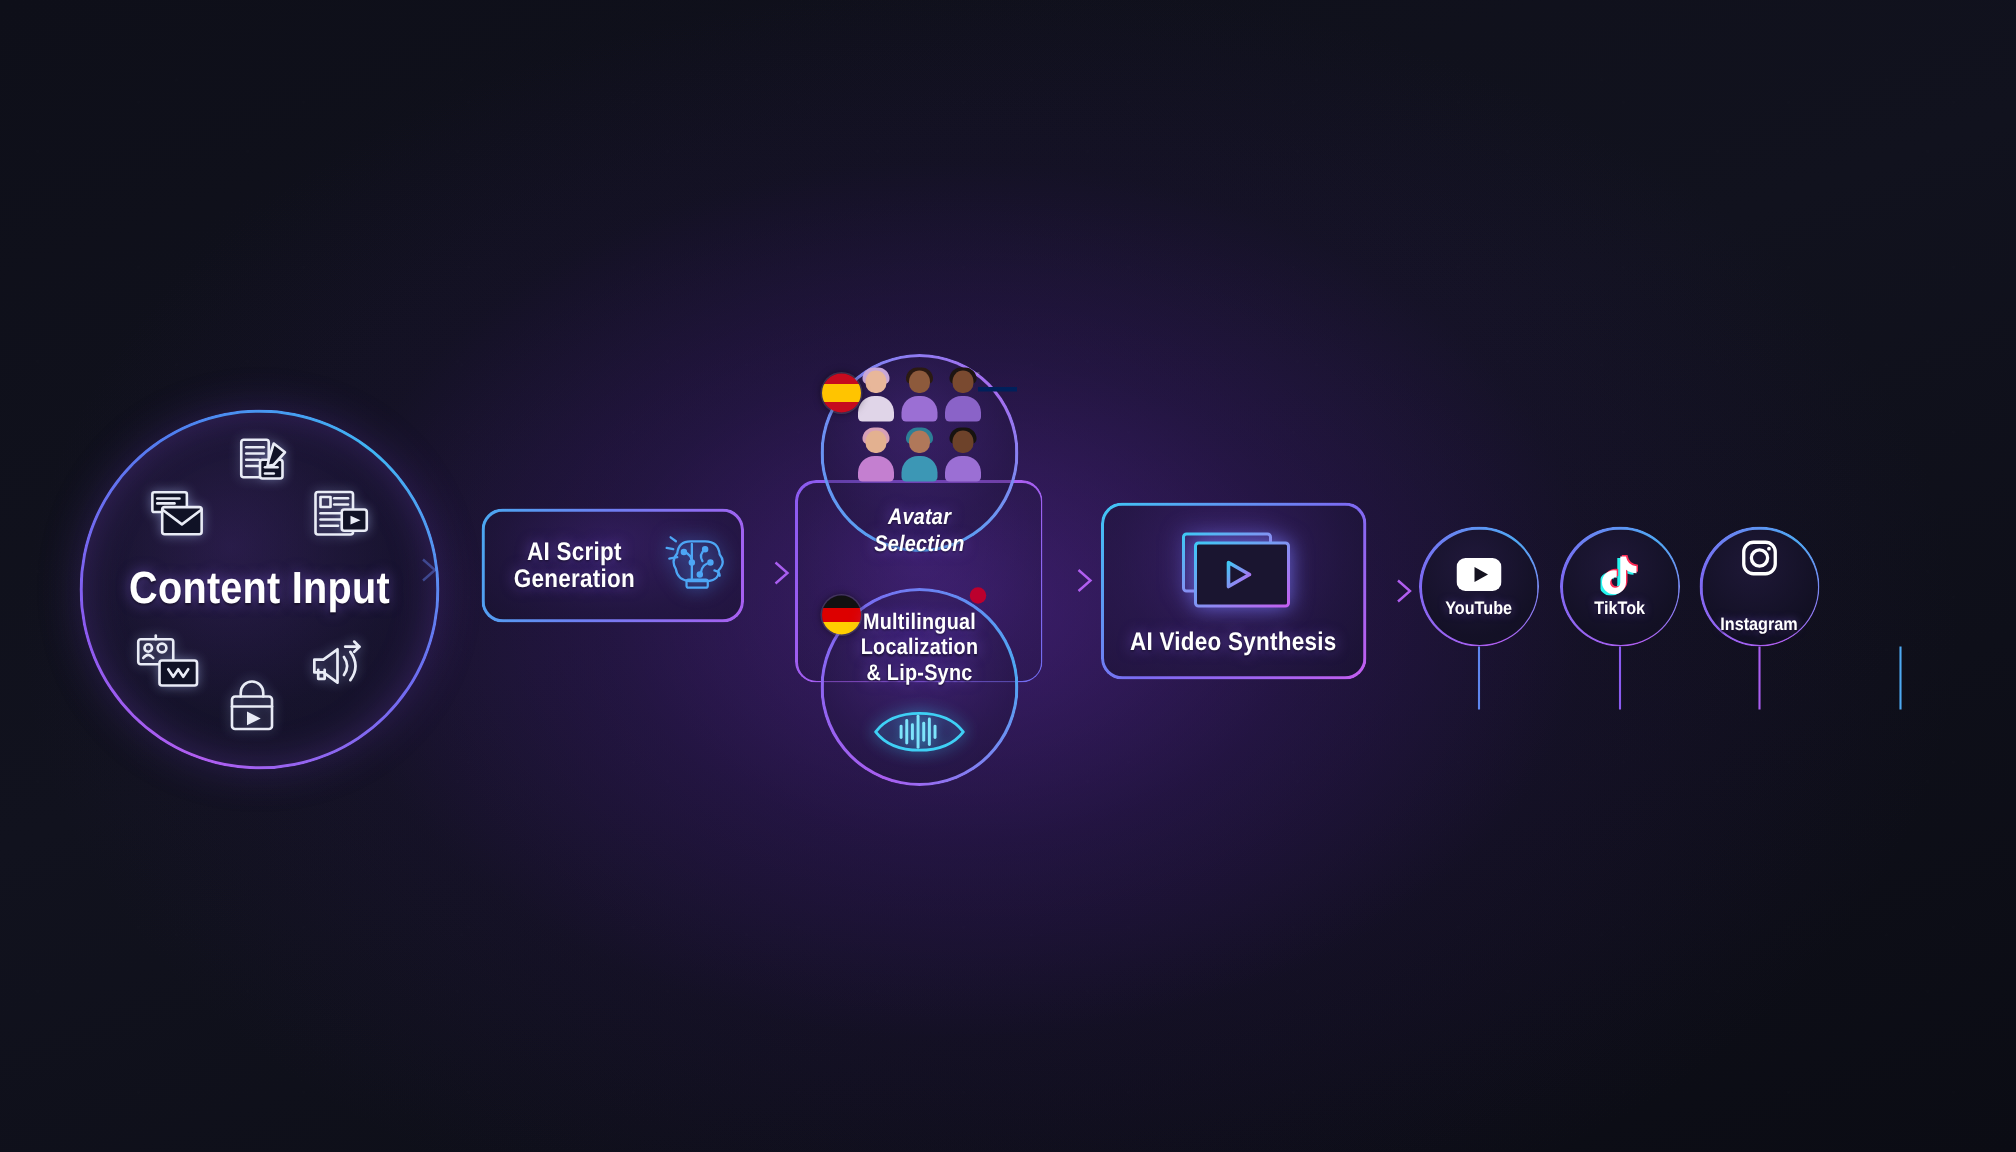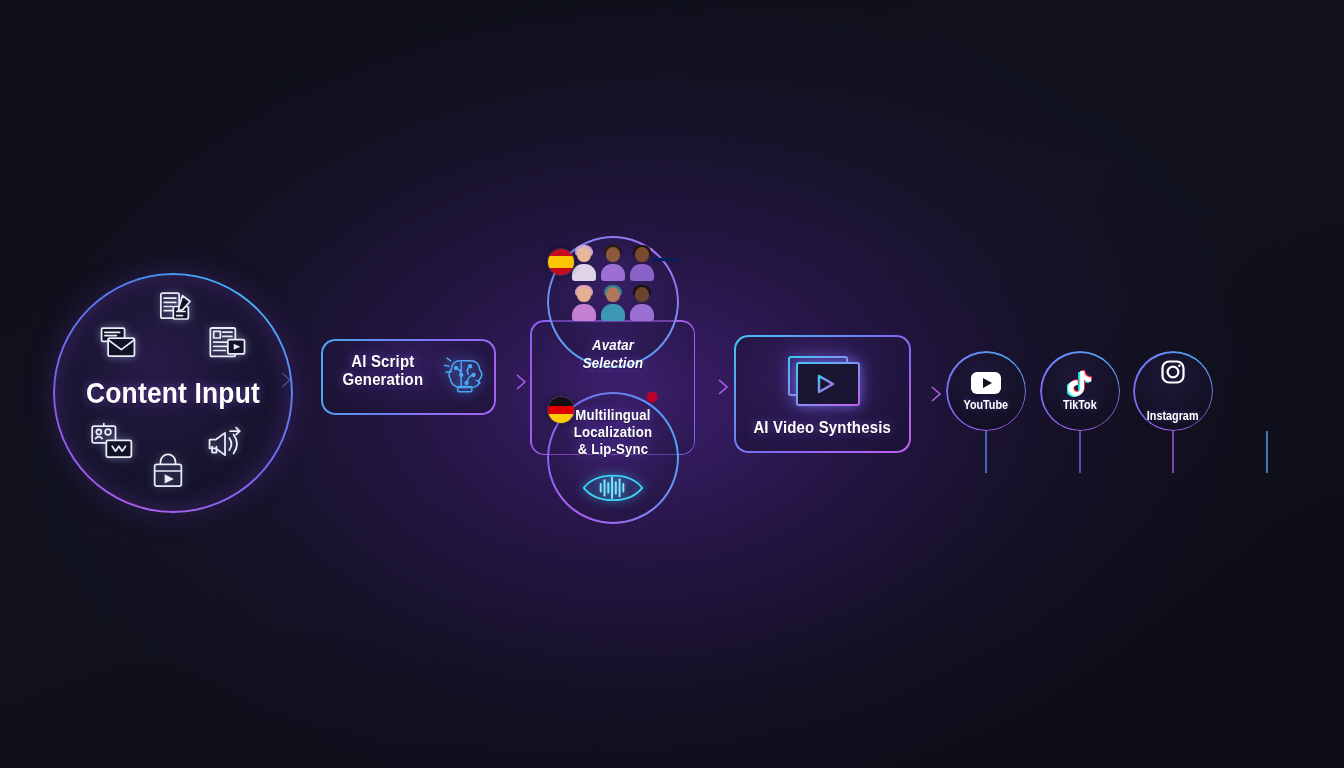--- a/index.html
+++ b/index.html
@@ -96,21 +96,21 @@
     -webkit-mask: linear-gradient(#000 0 0) content-box, linear-gradient(#000 0 0);
     -webkit-mask-composite: xor;
             mask-composite: exclude;
   }
   #box-script { left: 321px; top: 339px; width: 175px; height: 76px; }
   #box-script::before {
     background: linear-gradient(105deg, #4aa8f0 0%, #6f7ef2 45%, #a95ef0 100%);
     filter: drop-shadow(0 0 5px rgba(90,140,240,.7));
   }
   #box-script .lbl { font-size: 17px; padding: 0 6px; }
-  #box-script .row { display: flex; align-items: flex-start; gap: 6px; }
+  #box-script .row { display: flex; align-items: center; gap: 6px; }
 
   #box-video { left: 734px; top: 335px; width: 177px; height: 118px; }
   #box-video::before {
     background: linear-gradient(140deg, #3fc8f5 0%, #7b6bf2 52%, #c45ef0 100%);
     filter: drop-shadow(0 0 7px rgba(150,90,240,.7));
   }
   #box-video .lbl { font-size: 17px; margin-top: 4px; }
 
   
   #box-middle {

